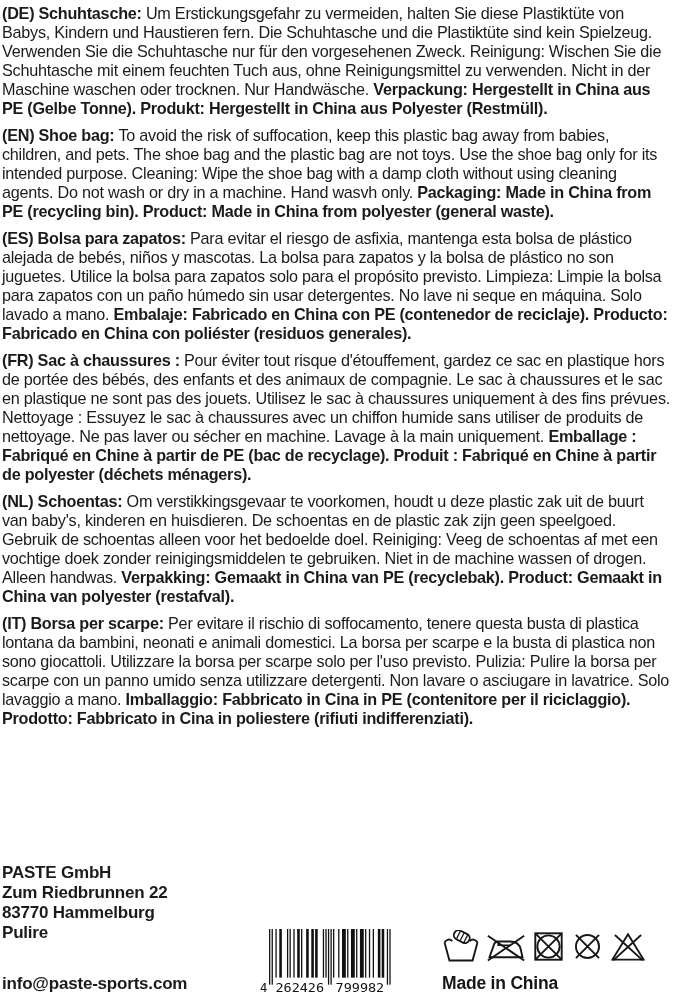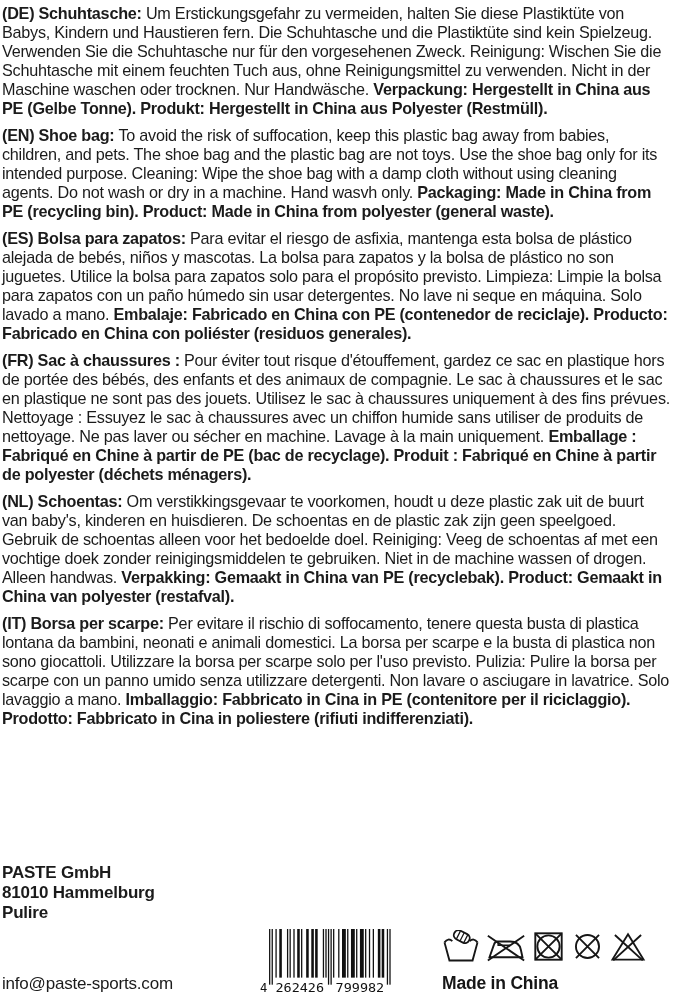--- a/index.html
+++ b/index.html
@@ -26,21 +26,21 @@
     left: 2px; right: 18px; bottom: 0;
     height: 134px;
   }
   .address {
     position: absolute; left: 0; top: 2px;
     font-weight: 700; font-size: 17px; line-height: 20px;
     letter-spacing: -0.2px;
   }
   .contact {
     position: absolute; left: 0; bottom: 1px;
-    font-weight: 400; font-size: 17px; line-height: 21px;
+    font-weight: 700; font-size: 17px; line-height: 21px;
     letter-spacing: -0.2px;
   }
   .barcode-wrap {
     position: absolute; left: 258px; bottom: 2px;
     width: 132px; height: 64px;
   }
   .barcode-wrap svg { display: block; }
   .bc-digit {
     font-family: "DejaVu Sans Mono", monospace;
     font-size: 9.5px;
@@ -79,21 +79,22 @@
   <p class="section"><span class="b">(NL) Schoentas:</span><span> Om verstikkingsgevaar te voorkomen, houdt u deze plastic zak uit de buurt van baby's, kinderen en huisdieren. De schoentas en de plastic zak zijn geen speelgoed. Gebruik de schoentas alleen voor het bedoelde doel. Reiniging: Veeg de schoentas af met een vochtige doek zonder reinigingsmiddelen te gebruiken. Niet in de machine wassen of drogen. Alleen handwas. </span><span class="b">Verpakking: Gemaakt in China van PE (recyclebak). Product: Gemaakt in China van polyester (restafval).</span></p>
 
   <p class="section"><span class="b">(IT) Borsa per scarpe:</span><span> Per evitare il rischio di soffocamento, tenere questa busta di plastica lontana da bambini, neonati e animali domestici. La borsa per scarpe e la busta di plastica non sono giocattoli. Utilizzare la borsa per scarpe solo per l'uso previsto. Pulizia: Pulire la borsa per scarpe con un panno umido senza utilizzare detergenti. Non lavare o asciugare in lavatrice. Solo lavaggio a mano. </span><span class="b">Imballaggio: Fabbricato in Cina in PE (contenitore per il riciclaggio). Prodotto: Fabbricato in Cina in poliestere (rifiuti indifferenziati).</span></p>
 
 </div>
 
 <div class="footer">
 
   <div class="address">
     <div>PASTE GmbH</div>
-    <div>81010 Hammelburg</div>
+    <div>Zum Riedbrunnen 22</div>
+    <div>83770 Hammelburg</div>
     <div>Pulire</div>
   </div>
 
   <div class="contact">
     <div>info@paste-sports.com</div>
   </div>
 
   <div class="barcode-wrap">
     <svg width="132" height="64" viewBox="0 0 103 50">
       <g fill="#111">

